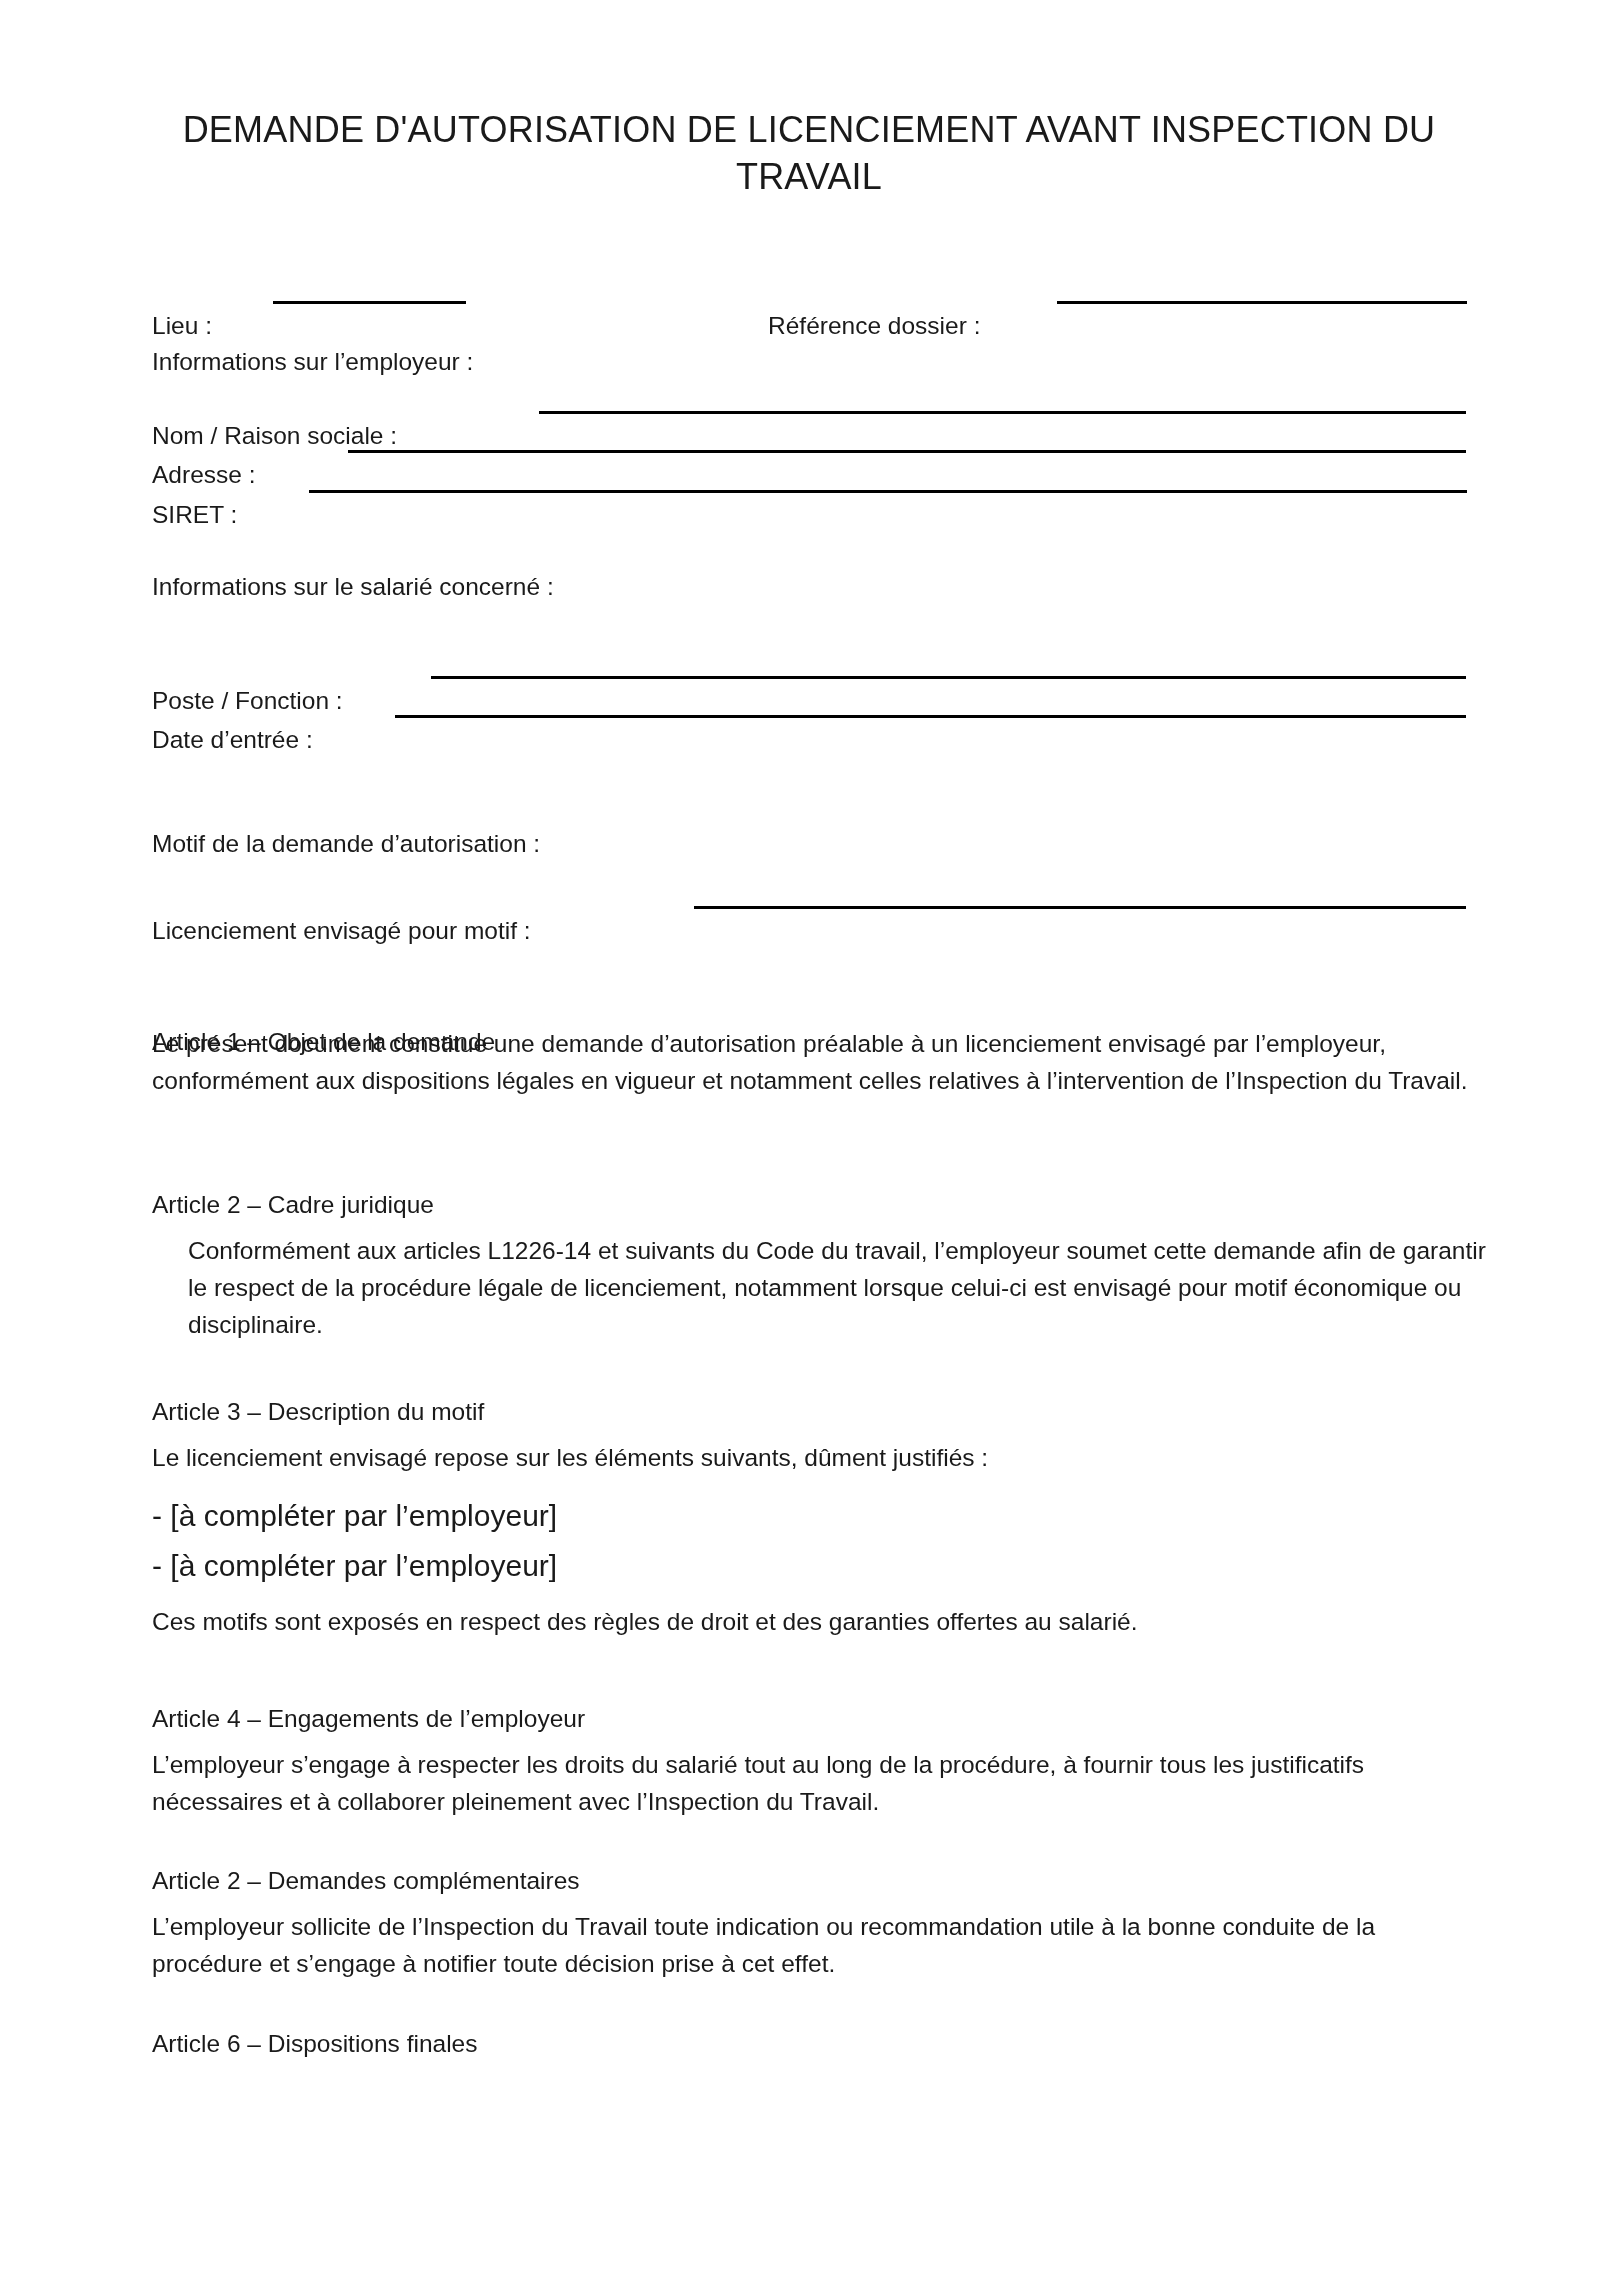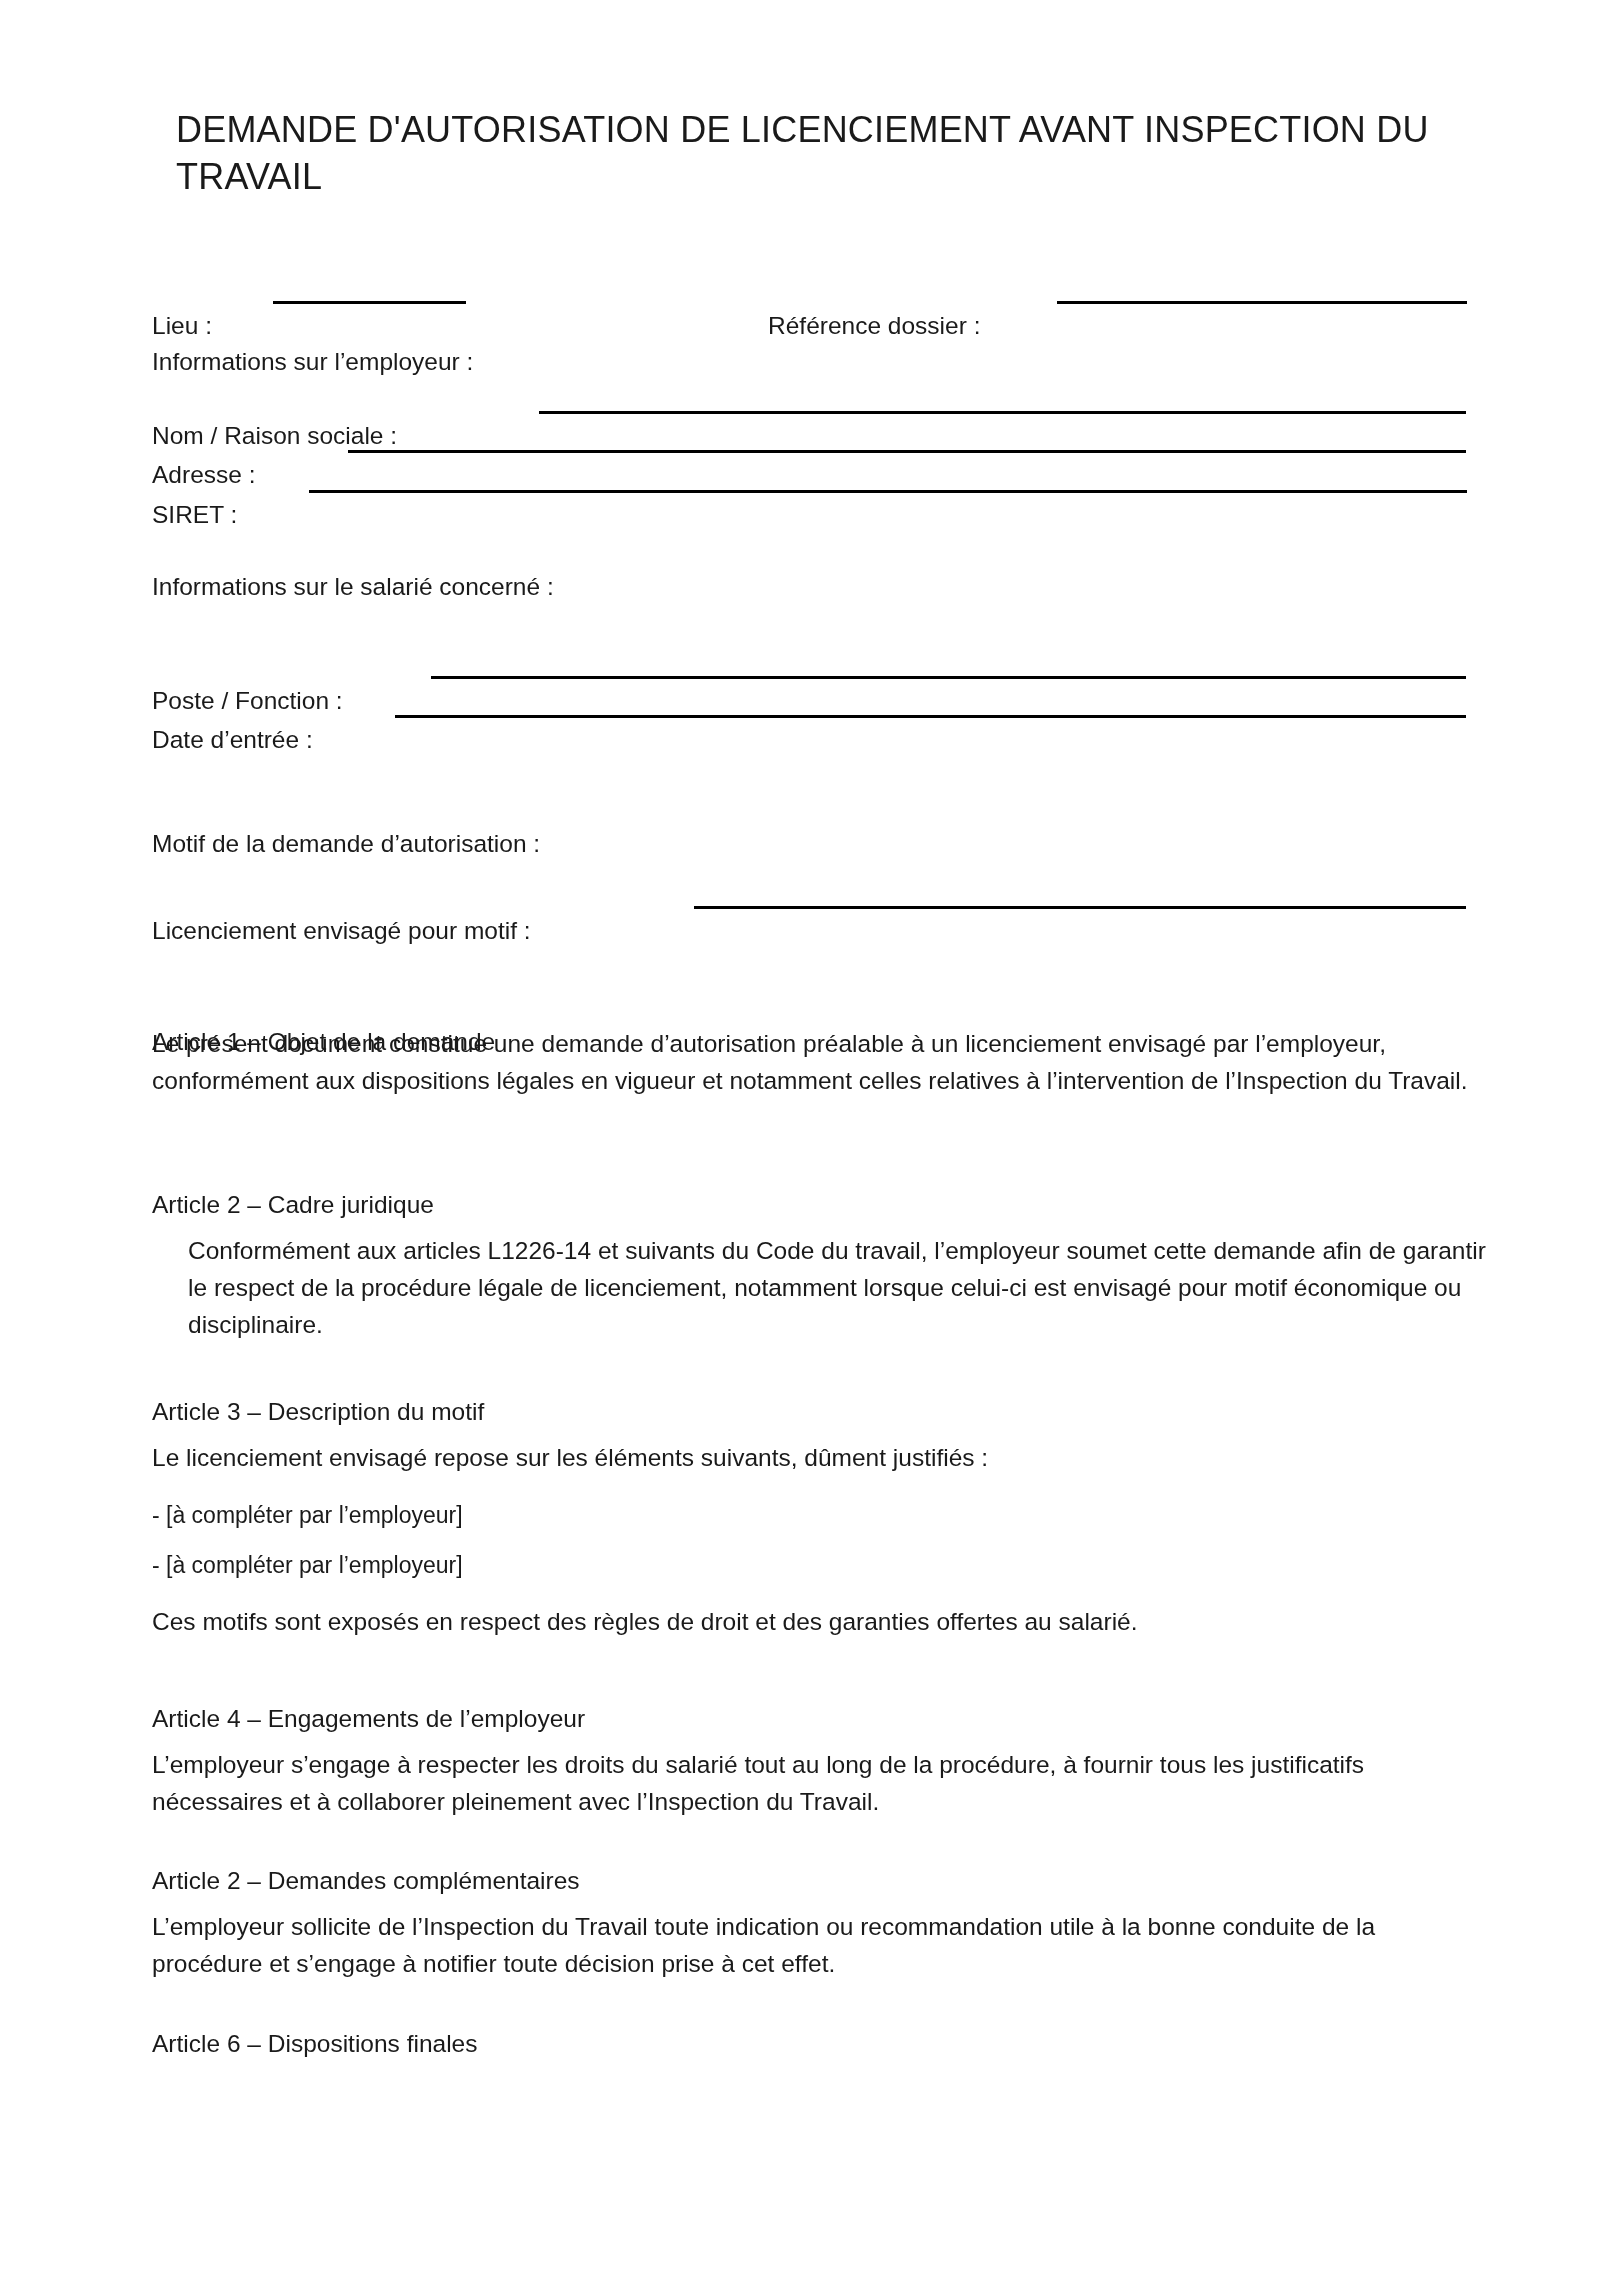--- a/index.html
+++ b/index.html
@@ -19,24 +19,24 @@
     position: relative;
     width: 1621px;
     height: 2293px;
     background: #ffffff;
     overflow: hidden;
   }
 
   
   .doc-title {
     position: absolute;
-    left: 176px;
+    left: 167px;
     top: 106px;
     width: 1284px;
-    text-align: left;
+    text-align: center;
     font-size: 36px;
     line-height: 47px;
     letter-spacing: 0.2px;
     font-weight: 400;
     color: #1a1a1a;
   }
 
   
   .field-row {
     position: absolute;
@@ -89,21 +89,21 @@
     width: 1318px;
     font-size: 24.5px;
     line-height: 37px;
     color: #1a1a1a;
     text-align: left;
   }
   .bullet-line {
     position: absolute;
     left: 152px;
     width: 1318px;
-    font-size: 23px;
+    font-size: 30px;
     line-height: 37px;
     color: #1a1a1a;
   }
 </style>
 </head>
 <body>
 
 <div class="page">
 
   <div class="doc-title">DEMANDE D'AUTORISATION DE LICENCIEMENT AVANT INSPECTION DU TRAVAIL</div>

